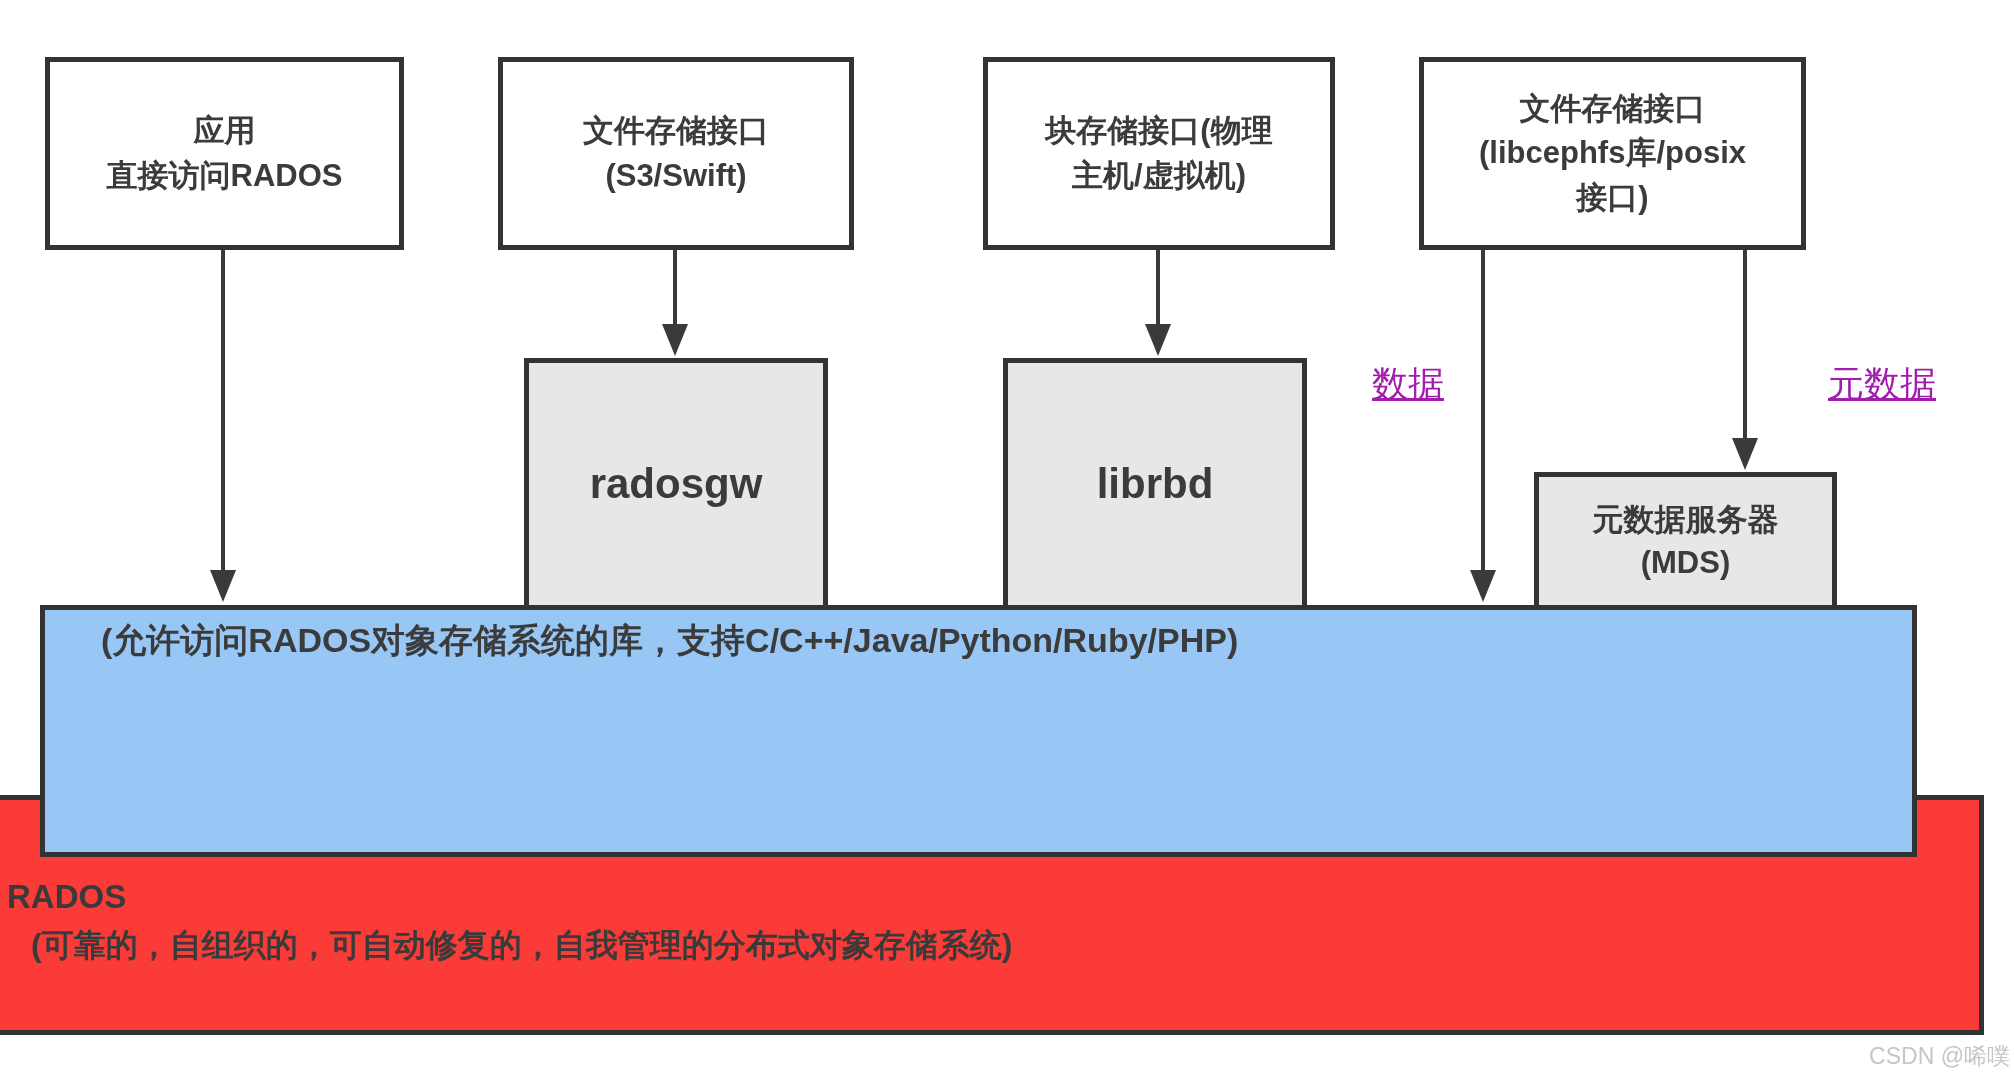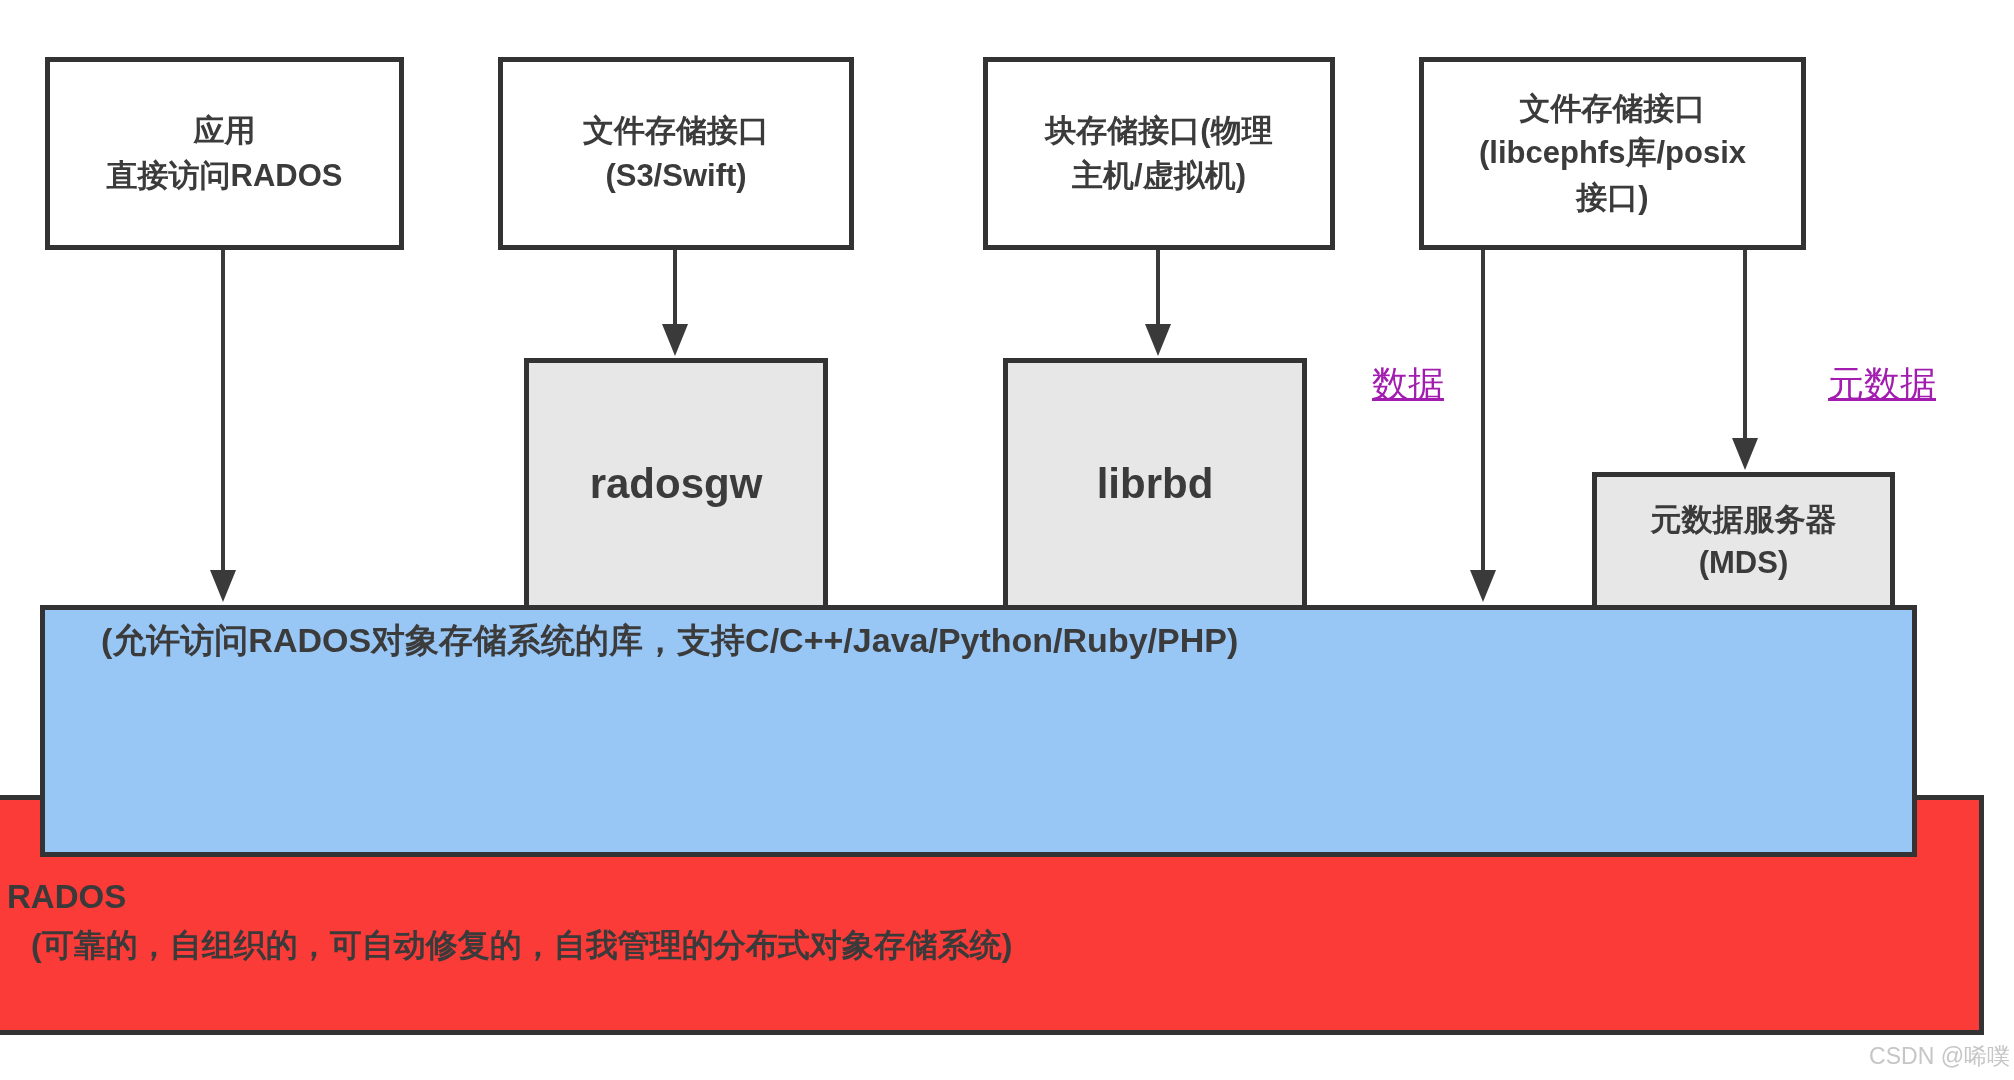--- a/index.html
+++ b/index.html
@@ -50,21 +50,21 @@
     align-items: center;
     justify-content: center;
     text-align: center;
     font-weight: bold;
     font-size: 42px;
     line-height: 1.4;
     color: #3b3b3b;
   }
   #box-radosgw { left: 524px;  top: 358px; width: 304px; height: 252px; }
   #box-librbd  { left: 1003px; top: 358px; width: 304px; height: 252px; }
-  #box-mds     { left: 1592px; top: 472px; width: 303px; height: 138px; font-size: 31px; }
+  #box-mds     { left: 1534px; top: 472px; width: 303px; height: 138px; font-size: 31px; }
 
   
   #layer-librados {
     position: absolute;
     left: 40px;
     top: 605px;
     width: 1877px;
     height: 252px;
     background: #98c7f5;
     border: 5px solid #333333;

